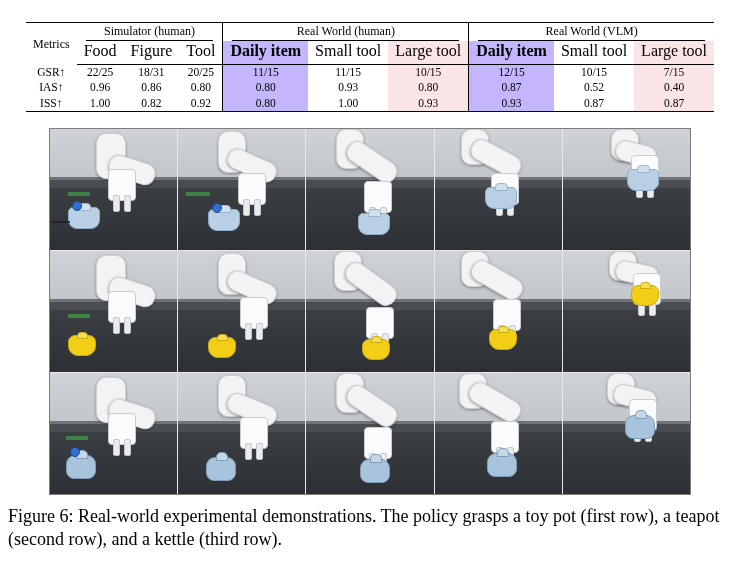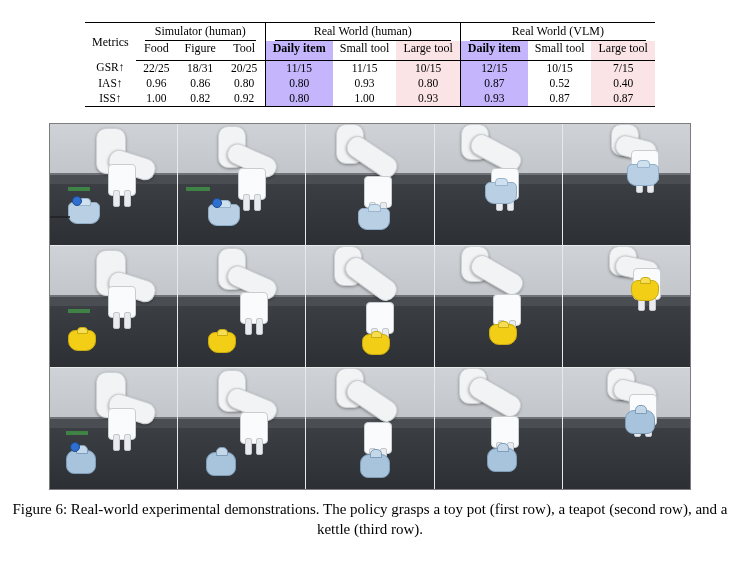--- a/index.html
+++ b/index.html
@@ -58,21 +58,21 @@
     border-bottom: 0.9px solid #000;
     padding: 0 10px 1px 10px;
     margin: 0 2px;
   }
   .metrics-cell {
     font-size: 12px;
   }
   .subhead td {
     border-bottom: 0.9px solid #000;
     padding-bottom: 4px;
-    font-size: 12px;
+    font-size: 16px;
   }
   .subhead .bold-sub { font-weight: 700; }
   .lastrow td { border-bottom: 1.4px solid #000; }
   .hl-yellow { background: #c4b5fd; }
   .hl-pink { background: #fbe4e6; }
   .vline-l { border-left: 0.9px solid #000; }
   
   .figure-block {
     margin: 14px 0 0 0;
     display: flex;
@@ -188,23 +188,22 @@
   .plug {
     position: absolute; width: 8px; height: 8px; border-radius: 50%;
     background: #2f6fd0; border: 1px solid #1e4b92;
   }
   .cord {
     position: absolute; height: 2px; background: #1f2226; opacity: .8;
   }
   
   .fig-caption {
     margin: 10px 0 0 0;
-    font-size: 15px;
+    font-size: 18px;
     line-height: 1.3;
-    text-align: center;
   }
 </style>
 </head>
 <body>
 
 <div class="page">
 
 
   <table class="results-table">
     <tbody>

